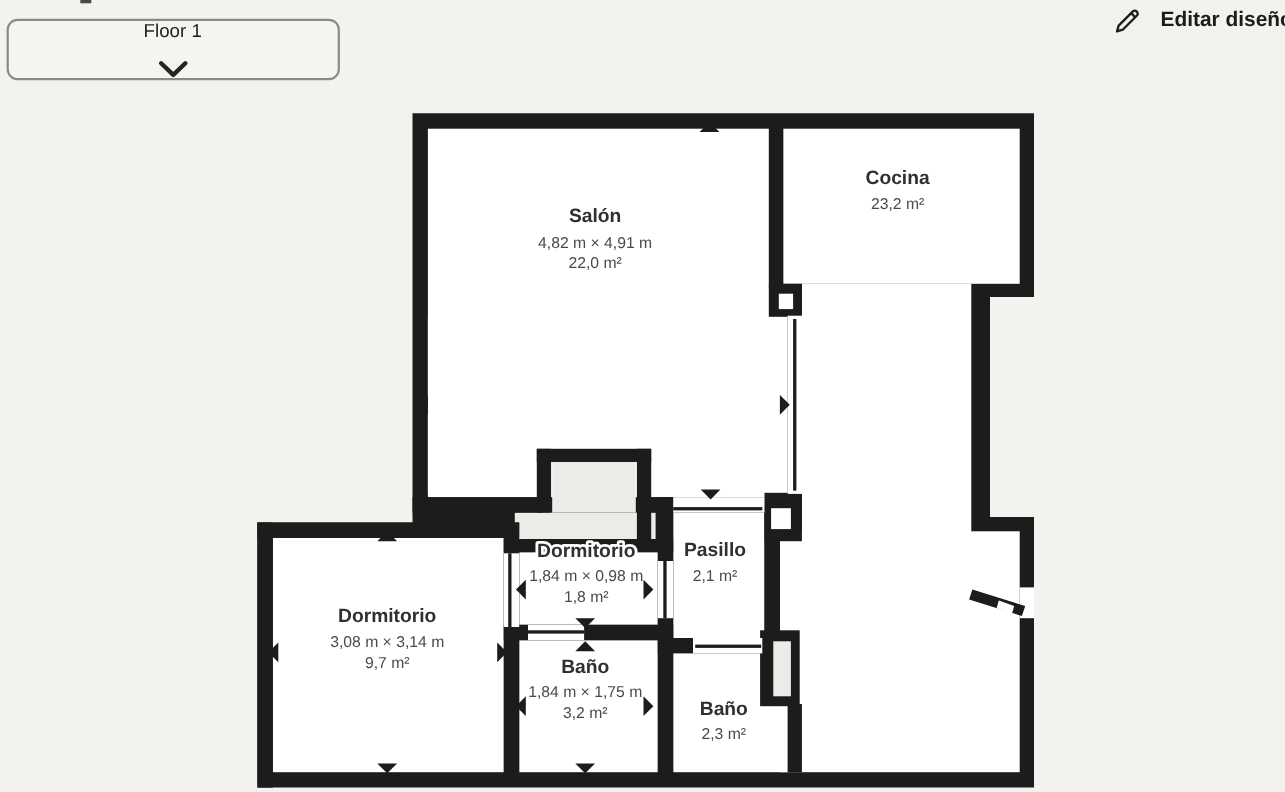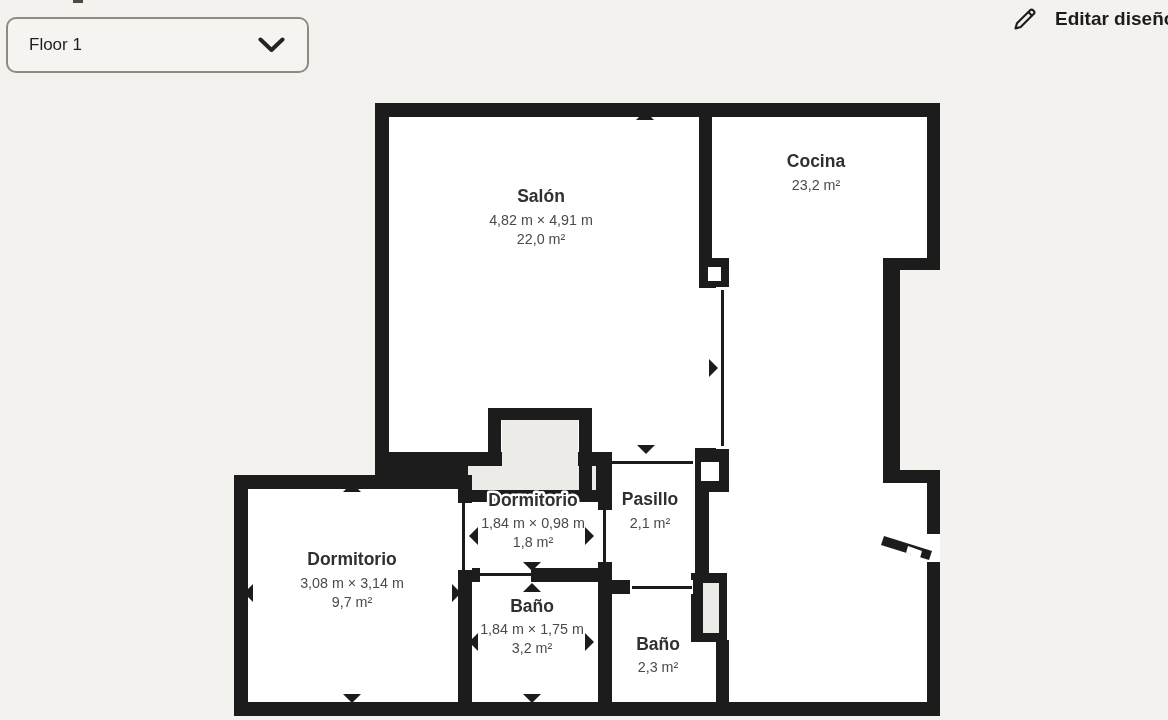--- a/index.html
+++ b/index.html
@@ -7,21 +7,21 @@
     width:1168px;height:720px;position:relative;overflow:hidden;
     background:#f3f2ef;
     font-family:"Liberation Sans", sans-serif;
     color:#1d1d1d;
   }
   .artifact{position:absolute;left:73px;top:0;width:10px;height:3px;background:#4a4a44;}
   .floor-select{
     position:absolute;left:6px;top:17px;width:303px;height:56px;box-sizing:border-box;
     border:2px solid #8b8b86;border-radius:10px;background:#f5f4f1;
     display:flex;align-items:center;justify-content:space-between;
-    padding:0 22px 0 21px;cursor:pointer;font-size:17px;color:#1d1d1d;
+    padding:0 22px 0 21px;cursor:pointer;font-size:17px;color:#1d1d1d;flex-direction:column;
   }
   .floor-select .chev{flex:0 0 auto;}
   .edit-btn{
     position:absolute;left:1011px;top:2px;height:34px;
     display:flex;align-items:center;gap:17px;cursor:pointer;
     font-size:19px;font-weight:bold;color:#1c1c1c;white-space:nowrap;
   }
   #plan{position:absolute;left:0;top:0;width:1168px;height:720px;}
   #plan text{font-family:"Liberation Sans", sans-serif;}
 </style>

